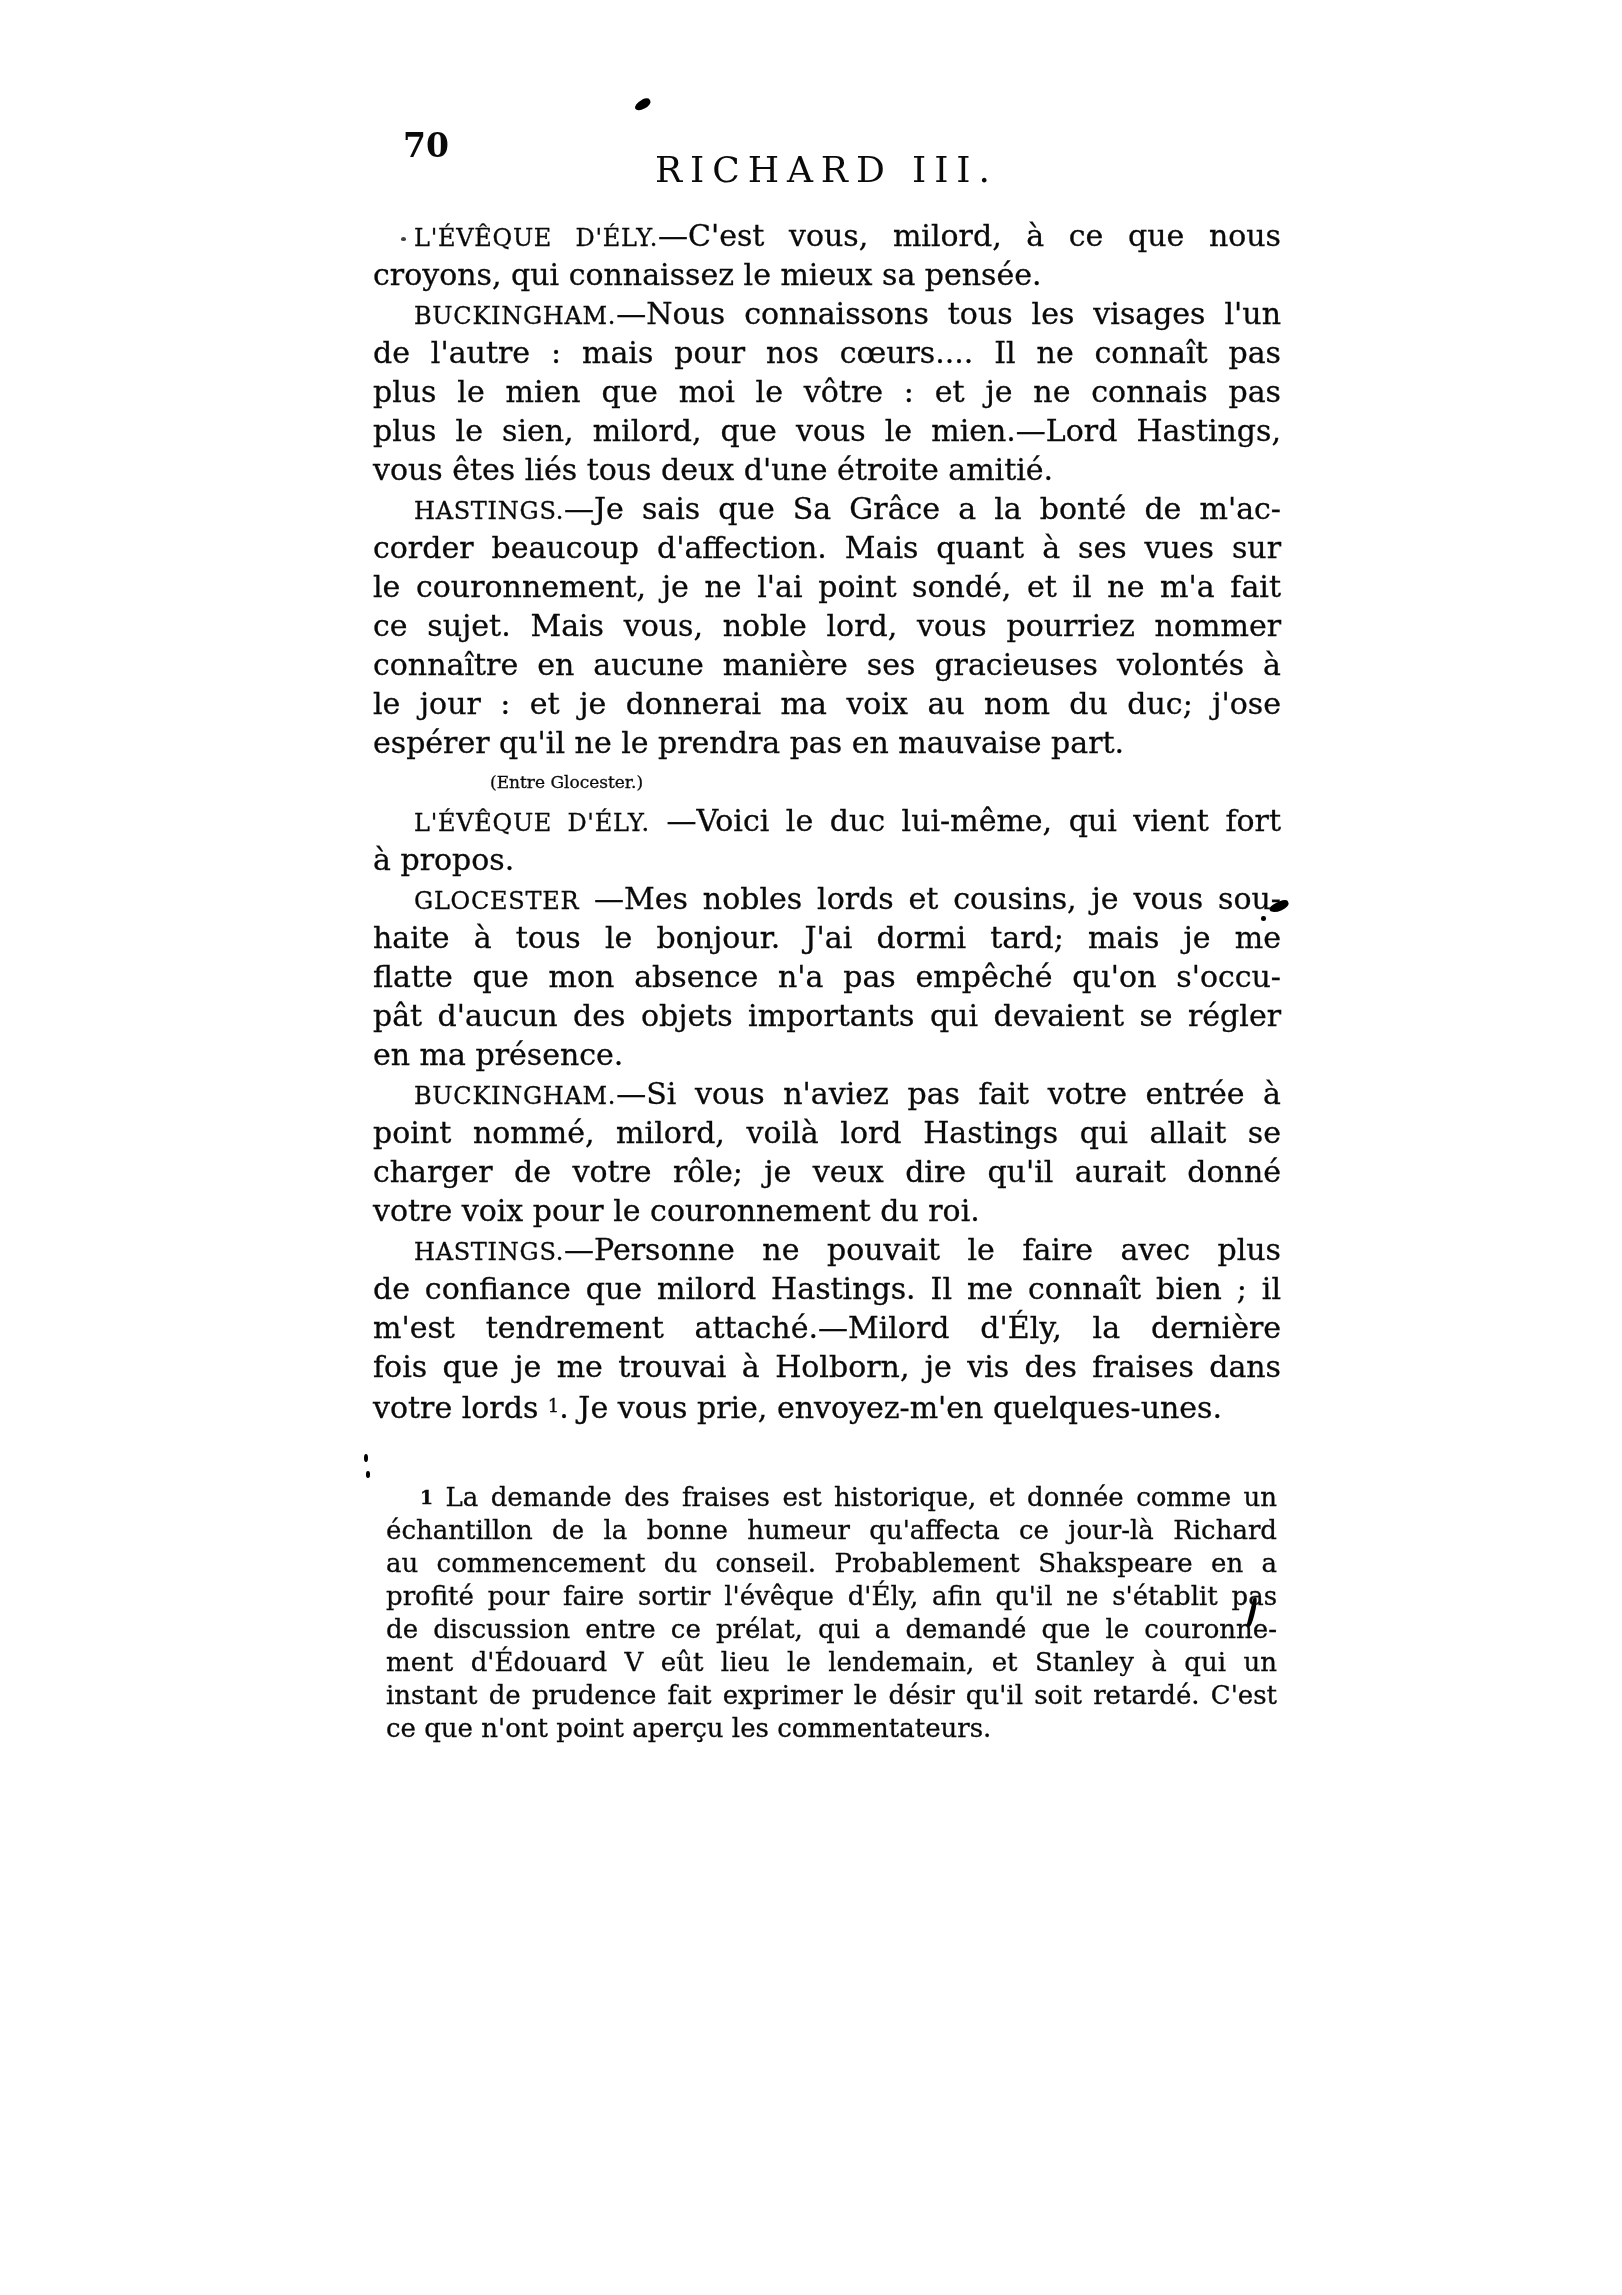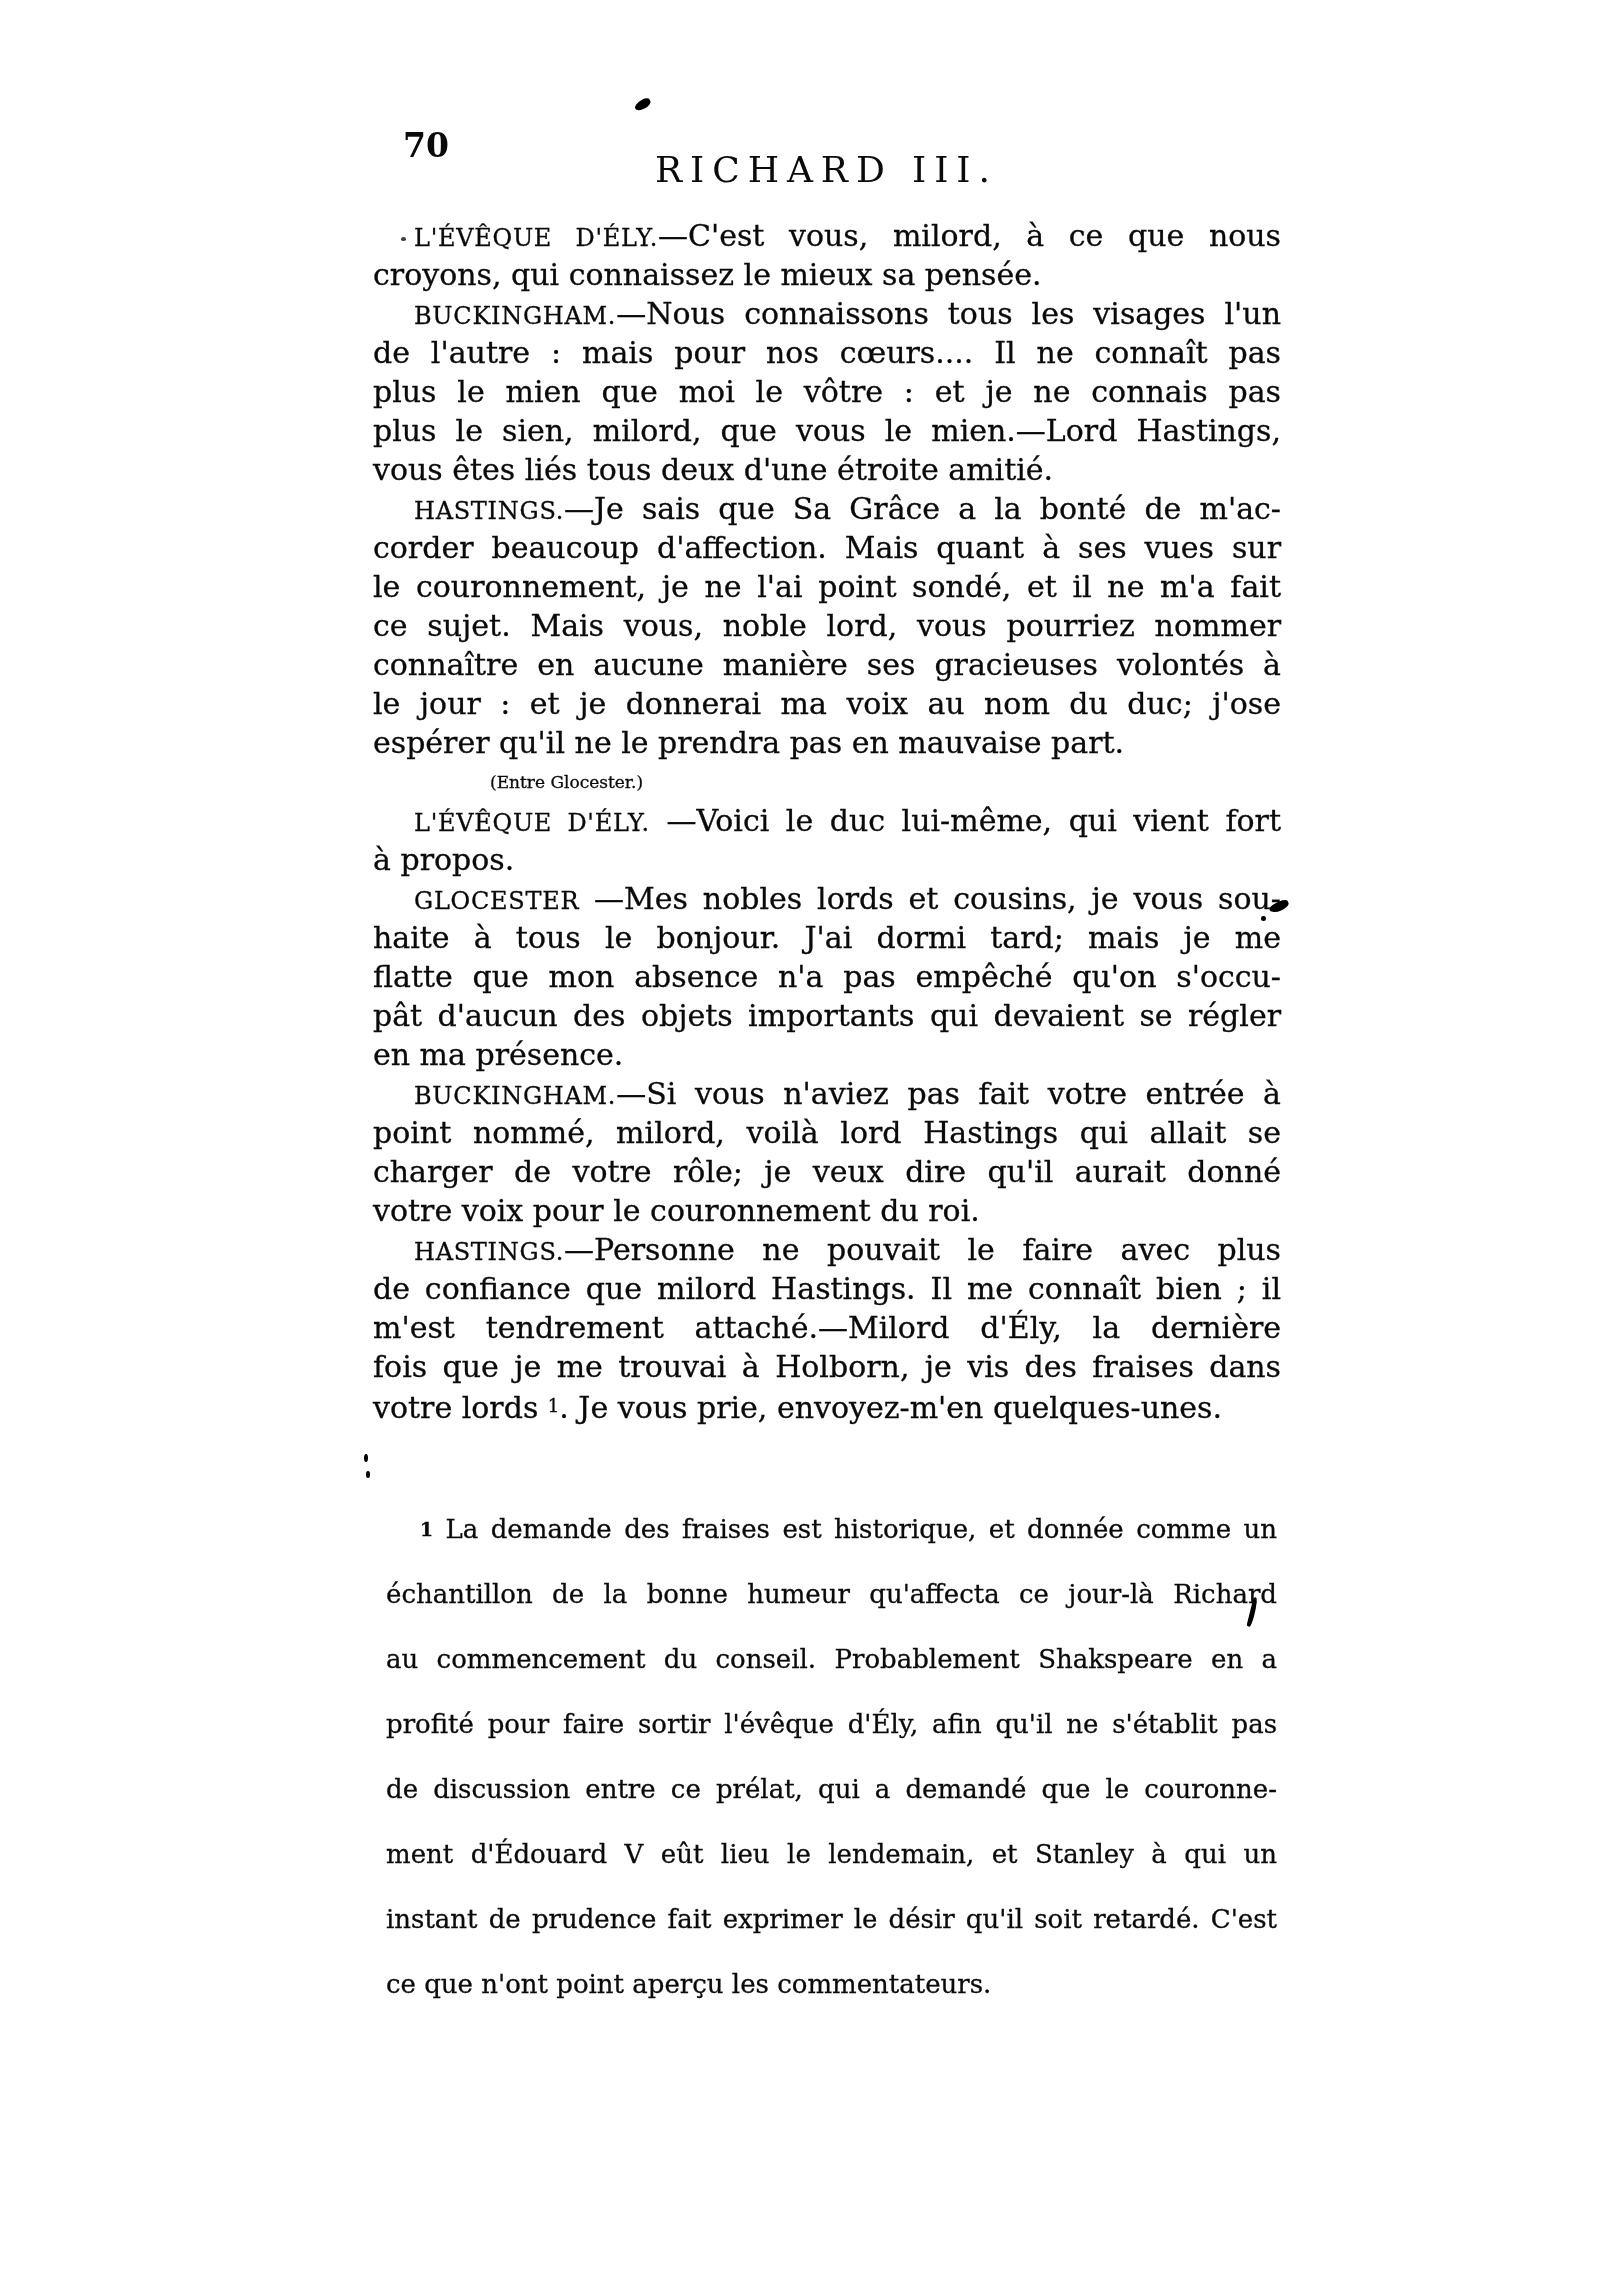--- a/index.html
+++ b/index.html
@@ -47,21 +47,21 @@
     text-align: left; text-align-last: left;
   }
   .fncol {
     position: absolute;
     left: 386px; top: 1481px;
     width: 891px;
     font-size: 26px;
     line-height: 33px;
     -webkit-text-stroke: 0.3px #0a0a0a;
   }
-  .fline { white-space: nowrap; height: 33px; margin-top: 32px; }
+  .fline { white-space: nowrap; height: 33px; }
   .find { padding-left: 34px; }
   .supref { font-size: 0.6em; vertical-align: 0.35em; }
   .fnmark { font-size: 0.72em; font-weight: bold; vertical-align: 0.12em; }
   .mark { position: absolute; background: #000; }
   #blot-top { left: 634px; top: 100px; width: 17px; height: 8.5px; border-radius: 60% 40% 50% 50%; transform: rotate(-28deg); }
   #speck-0 { left: 401px; top: 237px; width: 5.2px; height: 3.9px; border-radius: 50%; opacity: 0.75; }
   #dash-right { left: 1269px; top: 902px; width: 19.6px; height: 8.5px; border-radius: 50% 40% 50% 60%; transform: rotate(-24deg); }
   #dash-right-dot { left: 1261px; top: 916px; width: 4.6px; height: 4.6px; border-radius: 50%; }
   #speck-1 { left: 364px; top: 1454px; width: 3.9px; height: 7.9px; border-radius: 50%; }
   #speck-2 { left: 366px; top: 1471px; width: 3.9px; height: 6.5px; border-radius: 50%; }

